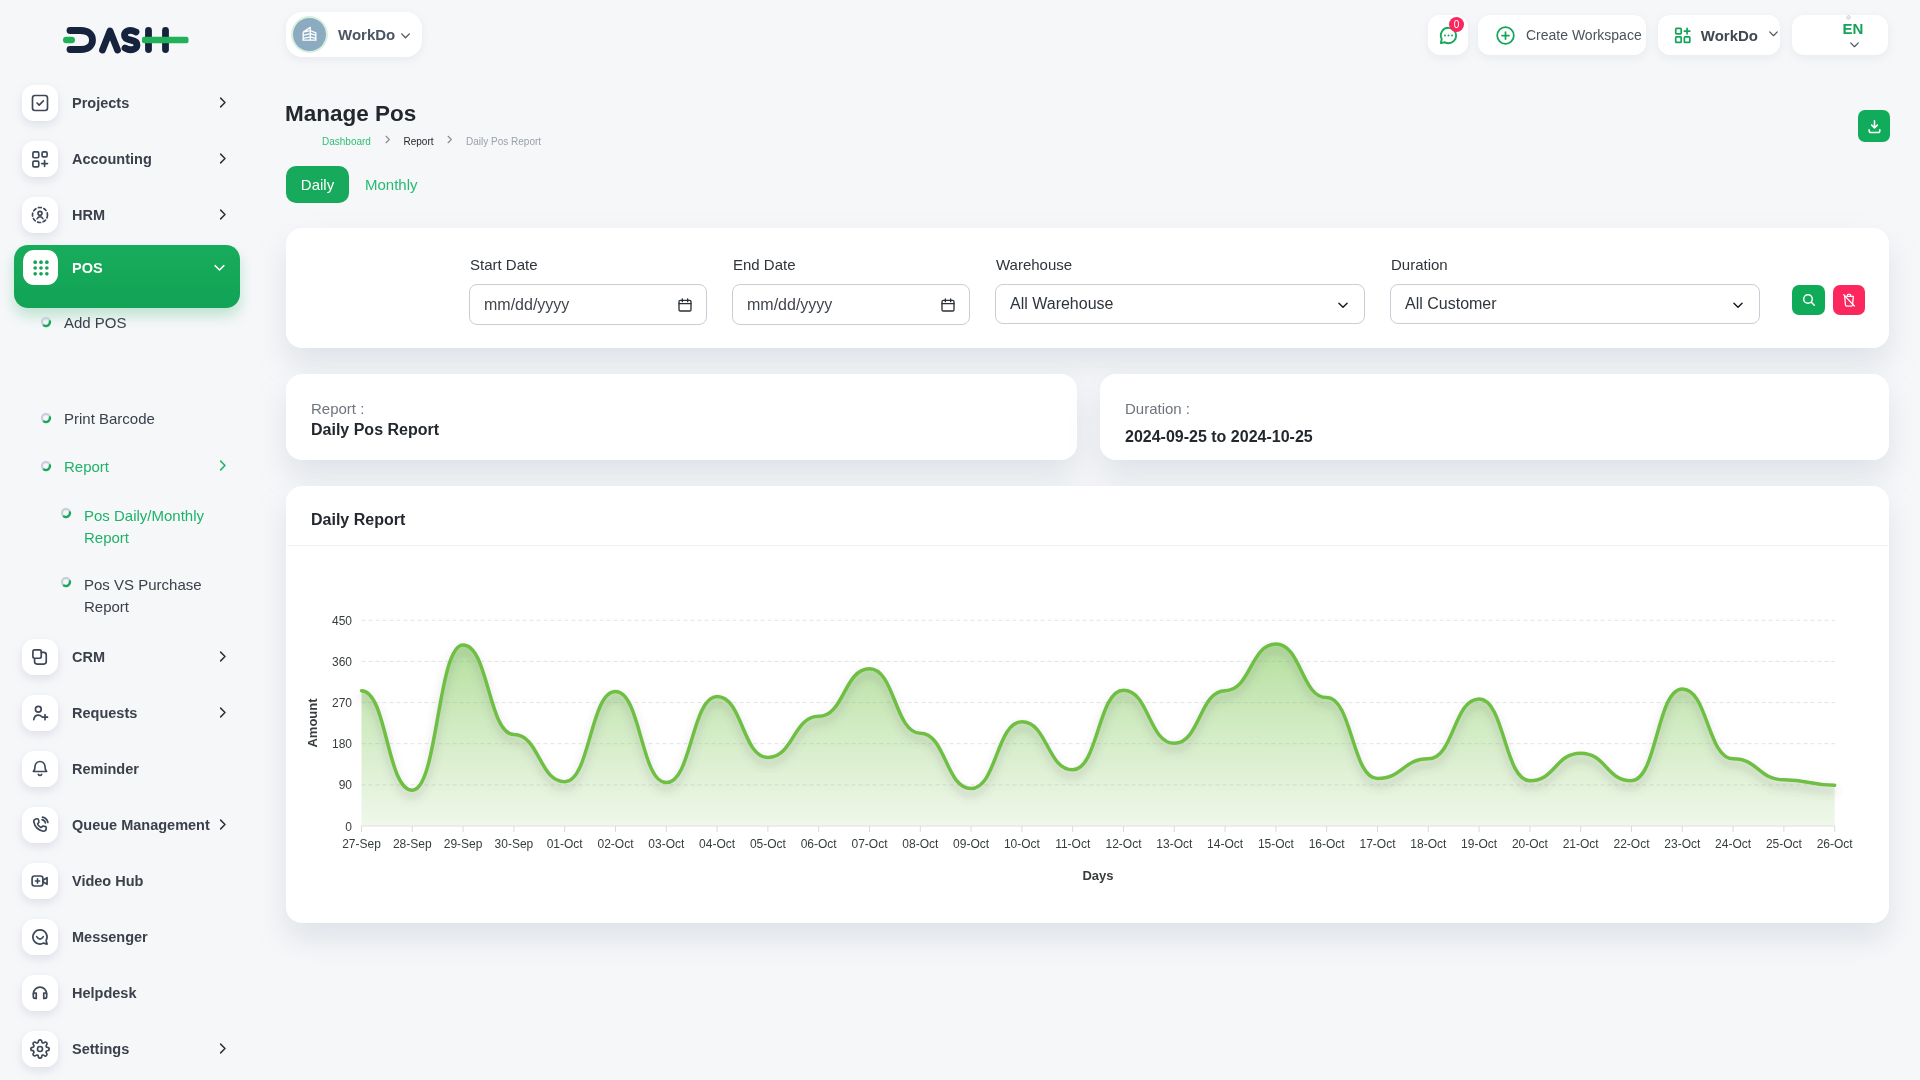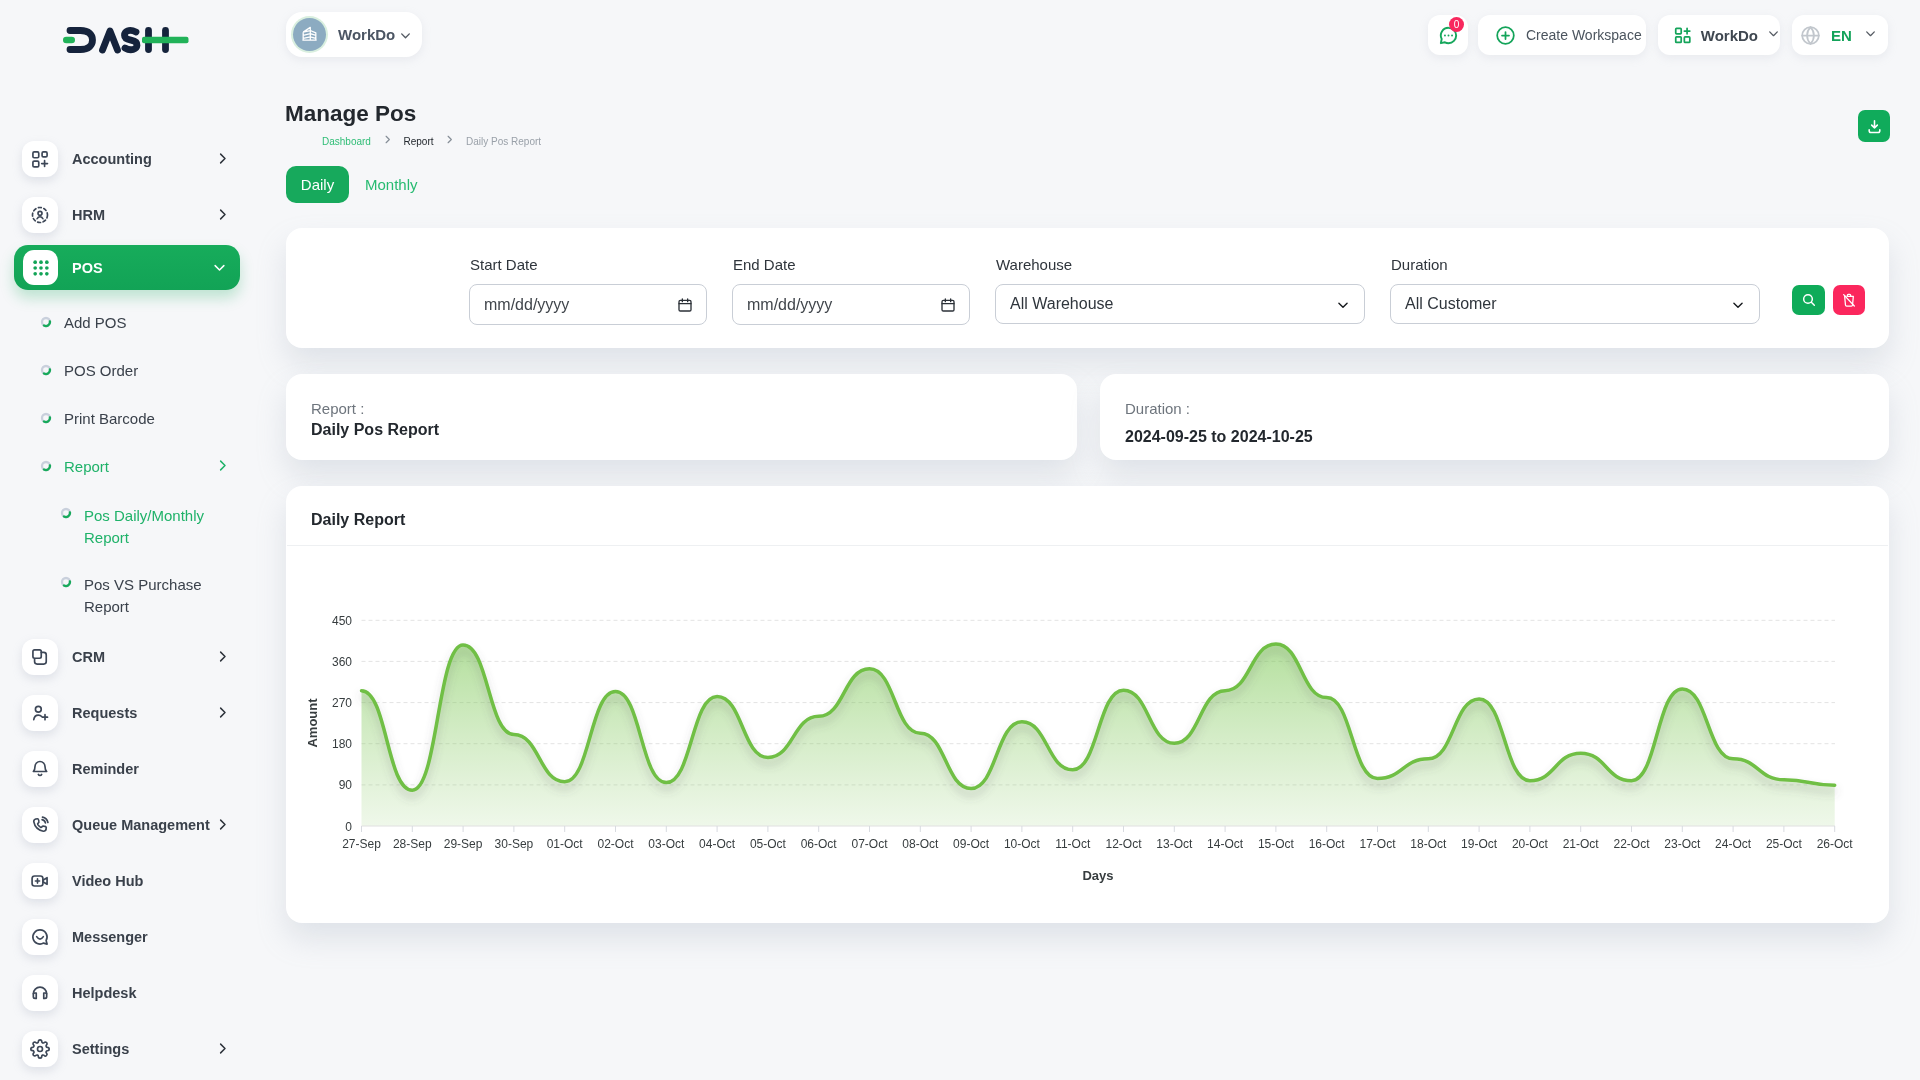--- a/index.html
+++ b/index.html
@@ -6,21 +6,21 @@
 html,body { width:1920px; height:1080px; overflow:hidden; }
 body { font-family:"Liberation Sans", sans-serif; background:#f6f7f9; color:#30353c; position:relative; }
 .abs { position:absolute; }
 
 .sidebar { position:absolute; left:0; top:0; width:260px; height:1080px; }
 .logo { position:absolute; left:63px; top:22px; }
 .mitem { position:absolute; left:0; width:260px; height:56px; }
 .ibox { position:absolute; left:22px; top:10px; width:36px; height:36px; background:#fff; border-radius:12px; box-shadow:0 4px 10px rgba(160,170,185,.28); display:flex; align-items:center; justify-content:center; }
 .mlabel { position:absolute; left:72px; top:0; height:56px; display:flex; align-items:center; font-size:14.5px; font-weight:700; color:#3a414b; letter-spacing:0; }
 .mchev { position:absolute; right:30px; top:20px; }
-.pos-active { position:absolute; left:14px; top:245px; width:226px; height:45px; background:linear-gradient(180deg,#17AC5B,#12a356); border-radius:14px; box-shadow:0 8px 14px rgba(23,172,91,.25); }
+.pos-active { position:absolute; left:14px; top:245px; width:226px; height:63px; background:linear-gradient(180deg,#17AC5B,#12a356); border-radius:14px; box-shadow:0 8px 14px rgba(23,172,91,.25); }
 .pos-active .ibox { left:9px; top:5px; width:35px; height:35px; border-radius:11px; box-shadow:none; }
 .pos-active .mlabel { left:58px; height:45px; color:#fff; }
 .pos-active .mchev { right:13px; }
 .smitem { position:absolute; left:0; width:260px; height:48px; }
 .sbullet { position:absolute; left:40px; top:18px; }
 .slabel { position:absolute; left:64px; top:0; height:48px; display:flex; align-items:center; font-size:15px; color:#3a414b; font-weight:400; }
 .slabel.g { color:#1fb269; }
 
 .pill { position:absolute; top:15px; height:40px; background:#fff; border-radius:12px; box-shadow:0 3px 10px rgba(170,180,195,.18); display:flex; align-items:center; }
 
@@ -40,20 +40,32 @@
       <path d="M7 8.5 H17.5 C26 8.5 29.5 13 29.5 18 C29.5 23 26 27.5 17.5 27.5 H7"></path>
       <path d="M39.5 28 L47 9 L54.5 28"></path>
       <path d="M73 10 C66 6.5 61.5 9.5 61.5 13.2 C61.5 17 66 17.8 68 18.2 C70 18.6 74.3 19.5 74 23.3 C73.7 27.3 68 29.5 62 26"></path>
       <path d="M85.5 8.5 V27.5"></path>
       <path d="M102.5 8.5 V27.5"></path>
     </g>
     <rect x="0" y="14.7" width="12" height="6.6" rx="3.3" fill="#21b259"></rect>
     <rect x="79" y="14.7" width="46.5" height="6.6" rx="2" fill="#21b259"></rect>
   </svg>
 
+  <div class="mitem" style="top:75px;">
+    <span class="ibox">
+        <svg width="20" height="20" viewBox="0 0 24 24" fill="none" stroke="#3d4757" stroke-width="2" stroke-linecap="round" stroke-linejoin="round">
+          <rect x="3" y="3" width="18" height="18" rx="3"></rect>
+          <path d="m8.5 12 2.5 2.5 5-5"></path>
+        </svg>
+      </span>
+    <span class="mlabel">Projects</span>
+    <span class="mchev"><svg width="15" height="15" viewBox="0 0 24 24" fill="none" stroke="#2d333b" stroke-width="2.4" stroke-linecap="round" stroke-linejoin="round">
+          <path d="m9 5 7 7-7 7"></path>
+        </svg></span>
+  </div>
 
   <div class="mitem" style="top:131px;">
     <span class="ibox">
         <svg width="20" height="20" viewBox="0 0 24 24" fill="none" stroke="#3d4757" stroke-width="2" stroke-linecap="round" stroke-linejoin="round">
           <rect x="3.5" y="3.5" width="7" height="7" rx="1.5"></rect>
           <rect x="14.5" y="3.5" width="6" height="6" rx="1.5"></rect>
           <rect x="3.5" y="14.5" width="7" height="7" rx="1.5"></rect>
           <path d="M17.5 14v7M14 17.5h7"></path>
         </svg>
       </span>
@@ -97,27 +109,20 @@
         </svg></span>
   </div>
 
   <div class="smitem" style="top:298px;">
       <svg class="sbullet" width="12" height="12" viewBox="0 0 12 12">
         <circle cx="6" cy="6" r="4" fill="none" stroke="#c9d0dc" stroke-width="2.3"></circle>
         <path d="M 9.9 5.3 A 4 4 0 0 1 4.0 9.5" fill="none" stroke="#17aa5b" stroke-width="2.3" stroke-linecap="round"></path>
       </svg>
       <span class="slabel">Add POS</span>
     </div>
-  <div class="smitem" style="top:346px;">
-      <svg class="sbullet" width="12" height="12" viewBox="0 0 12 12">
-        <circle cx="6" cy="6" r="4" fill="none" stroke="#c9d0dc" stroke-width="2.3"></circle>
-        <path d="M 9.9 5.3 A 4 4 0 0 1 4.0 9.5" fill="none" stroke="#17aa5b" stroke-width="2.3" stroke-linecap="round"></path>
-      </svg>
-      <span class="slabel">POS Order</span>
-    </div>
   <div class="smitem" style="top:394px;">
       <svg class="sbullet" width="12" height="12" viewBox="0 0 12 12">
         <circle cx="6" cy="6" r="4" fill="none" stroke="#c9d0dc" stroke-width="2.3"></circle>
         <path d="M 9.9 5.3 A 4 4 0 0 1 4.0 9.5" fill="none" stroke="#17aa5b" stroke-width="2.3" stroke-linecap="round"></path>
       </svg>
       <span class="slabel">Print Barcode</span>
     </div>
   <div class="smitem" style="top:442px;">
       <svg class="sbullet" width="12" height="12" viewBox="0 0 12 12">
         <circle cx="6" cy="6" r="4" fill="none" stroke="#c9d0dc" stroke-width="2.3"></circle>
@@ -283,21 +288,21 @@
         <rect x="3.5" y="14.5" width="7" height="7" rx="1"></rect>
         <rect x="14.5" y="14.5" width="7" height="7" rx="1"></rect>
         <path d="M18 3.5v7M14.5 7h7"></path>
       </svg>
     <span style="margin-left:9px; font-size:15px; font-weight:700; color:#3f4750;">WorkDo</span>
     <span style="margin-left:9px;"><svg width="13" height="13" viewBox="0 0 24 24" fill="none" stroke="#555b63" stroke-width="2.4" stroke-linecap="round" stroke-linejoin="round">
           <path d="m5 9 7 7 7-7"></path>
         </svg></span>
   </div>
 
-  <div class="pill" style="left:1792px; width:96px; padding-left:8px;">
+  <div class="pill" style="left:1792px; width:96px; padding-left:16px;flex-direction:column;">
     <svg width="21" height="21" viewBox="0 0 24 24" fill="none" stroke="#c2c7cd" stroke-width="2" stroke-linecap="round">
         <circle cx="12" cy="12" r="9.5"></circle>
         <path d="M2.5 12h19M12 2.5c2.6 2.7 3.9 6 3.9 9.5s-1.3 6.8-3.9 9.5c-2.6-2.7-3.9-6-3.9-9.5S9.4 5.2 12 2.5z"></path>
       </svg>
     <span style="margin-left:10px; font-size:15px; font-weight:700; color:#13a35a;">EN</span>
     <span style="margin-left:12px;"><svg width="13" height="13" viewBox="0 0 24 24" fill="none" stroke="#555b63" stroke-width="2.4" stroke-linecap="round" stroke-linejoin="round">
           <path d="m5 9 7 7 7-7"></path>
         </svg></span>
   </div>
 </div>

